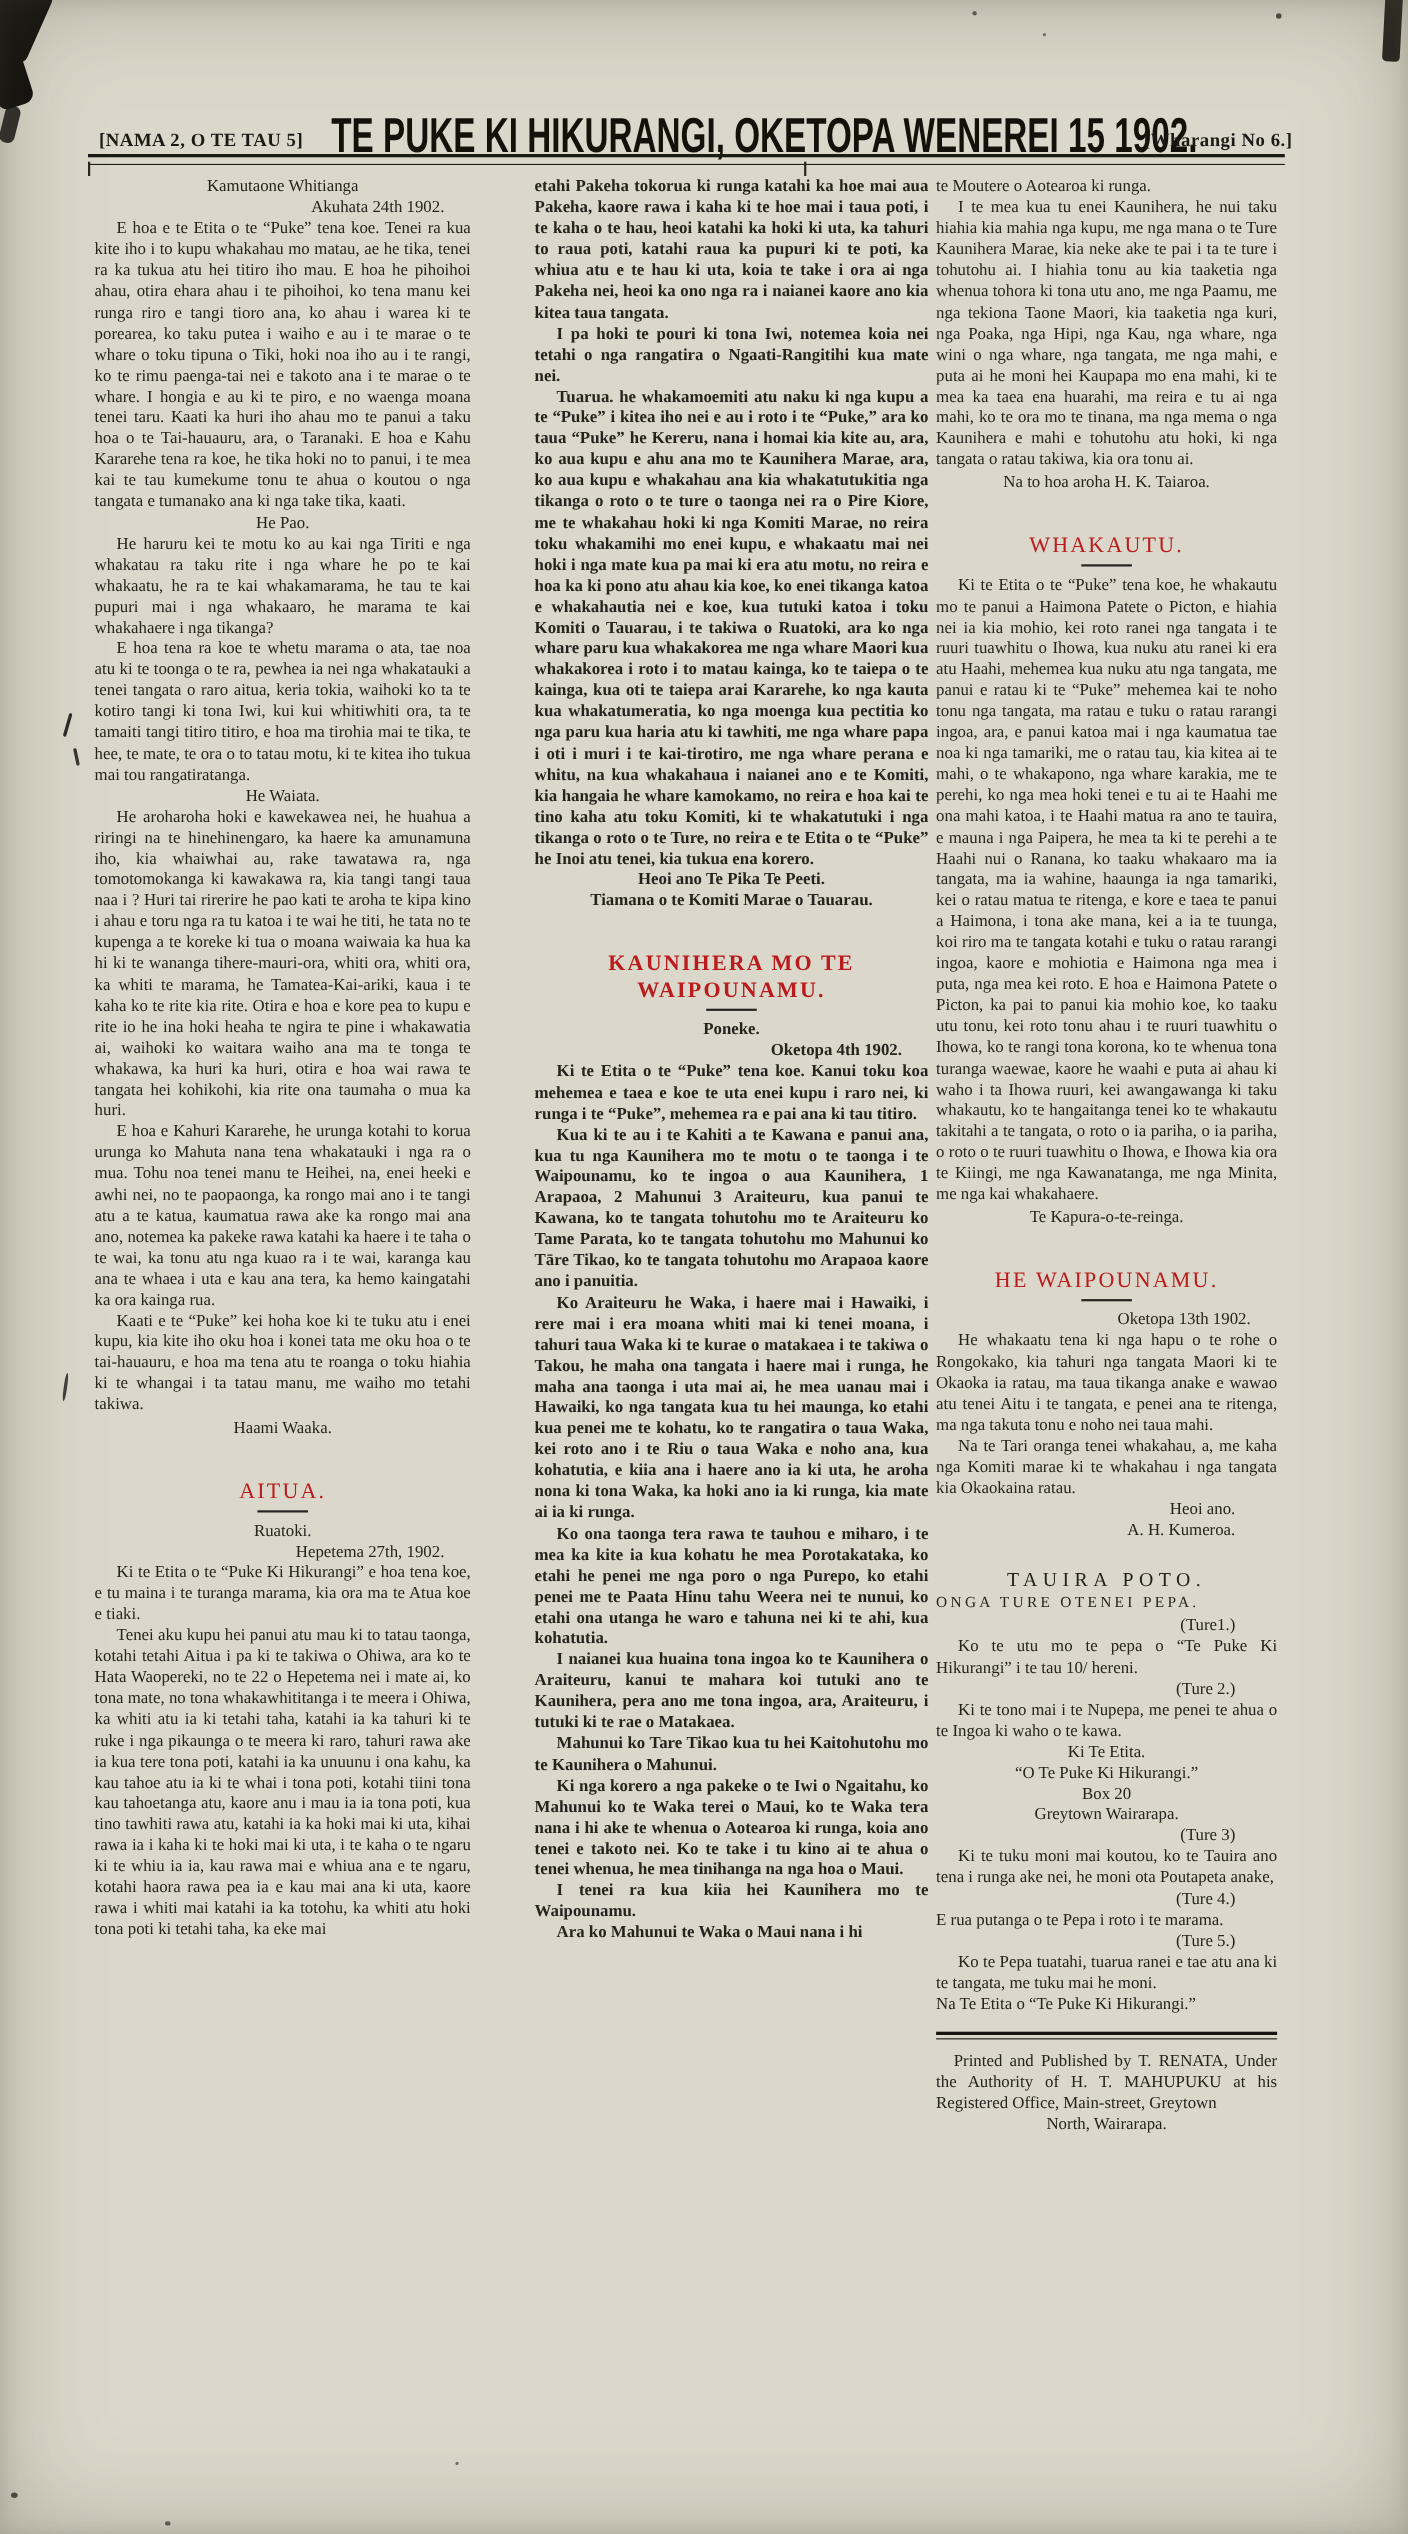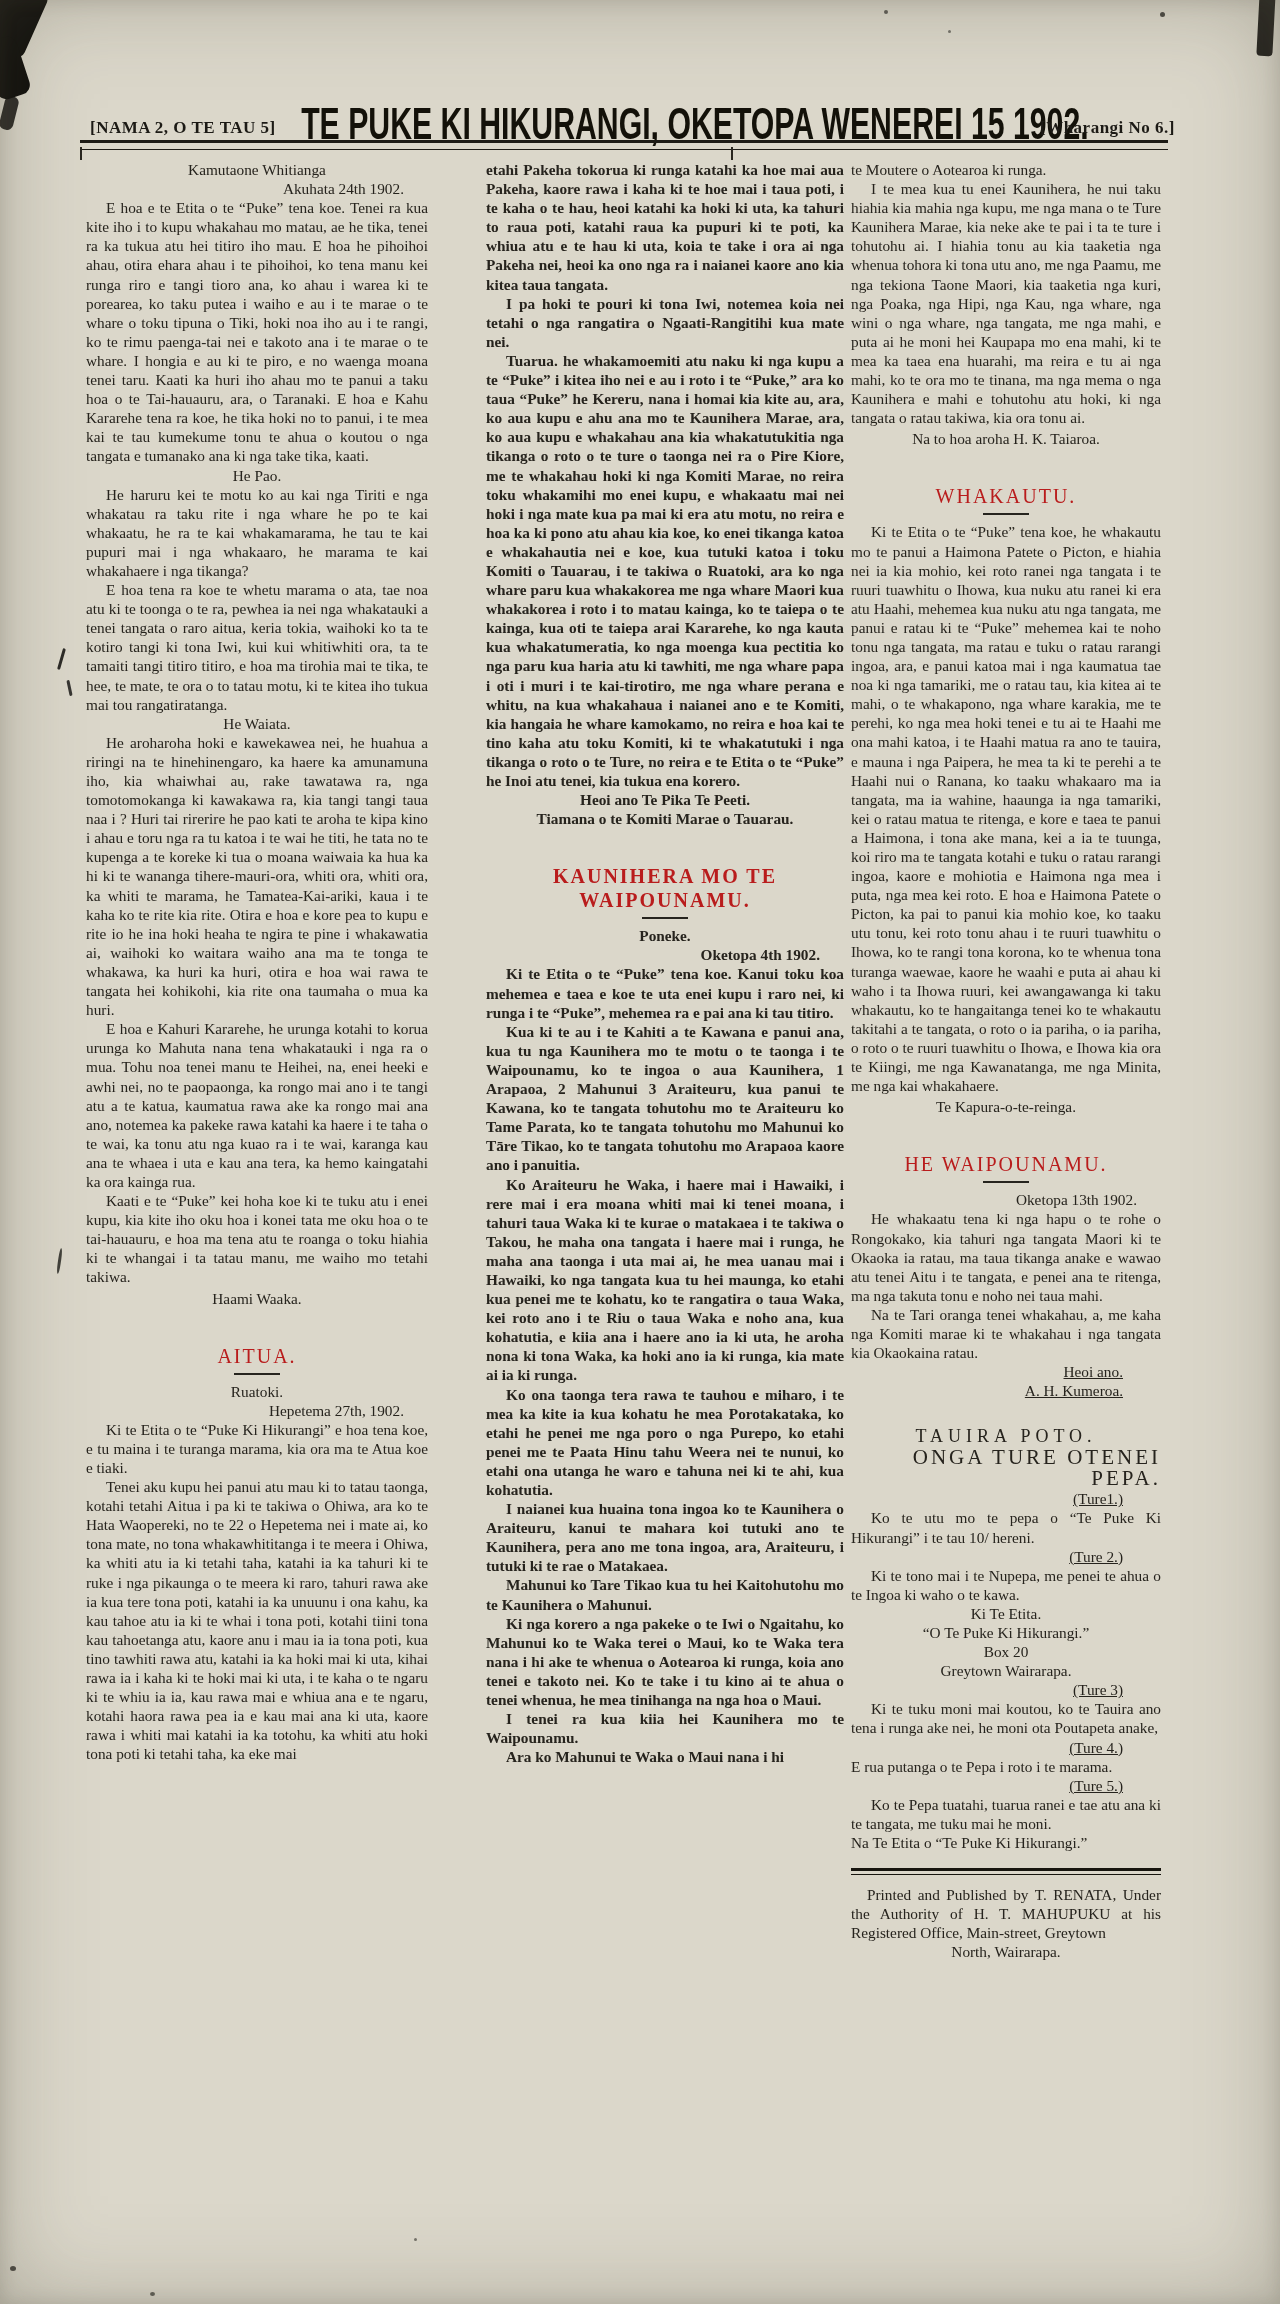--- a/index.html
+++ b/index.html
@@ -26,26 +26,26 @@
   .tick{position:absolute;top:147px;width:2px;height:13px;background:#2a2720;}
   
   .col{position:absolute;top:160px;font-size:15.3px;line-height:19.1px;}
   .col-1{left:86px;width:342px;}
   .col-2{left:486px;width:358px;font-weight:bold;}
   .col-3{left:851px;width:310px;}
   .b{margin:0;}
   .b-para{text-align:justify;text-indent:20px;}
   .b-para0{text-align:justify;}
   .b-center{text-align:center;}
-  .b-right{text-align:right;padding-right:38px;text-decoration:underline;}
+  .b-right{text-align:right;padding-right:38px;}
   .b-date{text-align:right;padding-right:24px;}
   .b-sig{text-align:center;margin:2px 0 2px;}
   .b-heading{text-align:center;font-size:20px;letter-spacing:2px;margin-top:36px;line-height:24px;color:#b91c1c;}
   .b-spaced{text-align:center;font-size:18px;letter-spacing:5px;margin-top:26px;line-height:21px;}
-  .b-spaced2{text-align:right;font-size:21px;letter-spacing:3px;line-height:21px;}
+  .b-spaced2{text-align:left;font-size:14px;letter-spacing:3px;line-height:21px;}
   .b-divider{width:46px;border-top:2px solid #26241e;margin:5px auto 7px;}
   .b-imprintrule{height:3px;border-top:3px solid #17150f;border-bottom:1px solid #17150f;margin:16px 0 10px;}
   .b-imprint{text-align:justify;text-indent:16px;}
   .b-imprintlast{text-align:center;}
   
   .art{position:absolute;background:#0e0d0a;pointer-events:none;}
   .a-tl1{left:-14px;top:-18px;width:52px;height:70px;transform:rotate(24deg);border-radius:8px;}
   .a-tl2{left:-10px;top:38px;width:34px;height:60px;transform:rotate(-18deg);border-radius:10px;}
   .a-tl3{left:2px;top:96px;width:14px;height:34px;transform:rotate(14deg);border-radius:6px;opacity:.85;}
   .a-tr1{left:1258px;top:-8px;width:16px;height:64px;transform:rotate(3deg);border-radius:4px;opacity:.9;}

